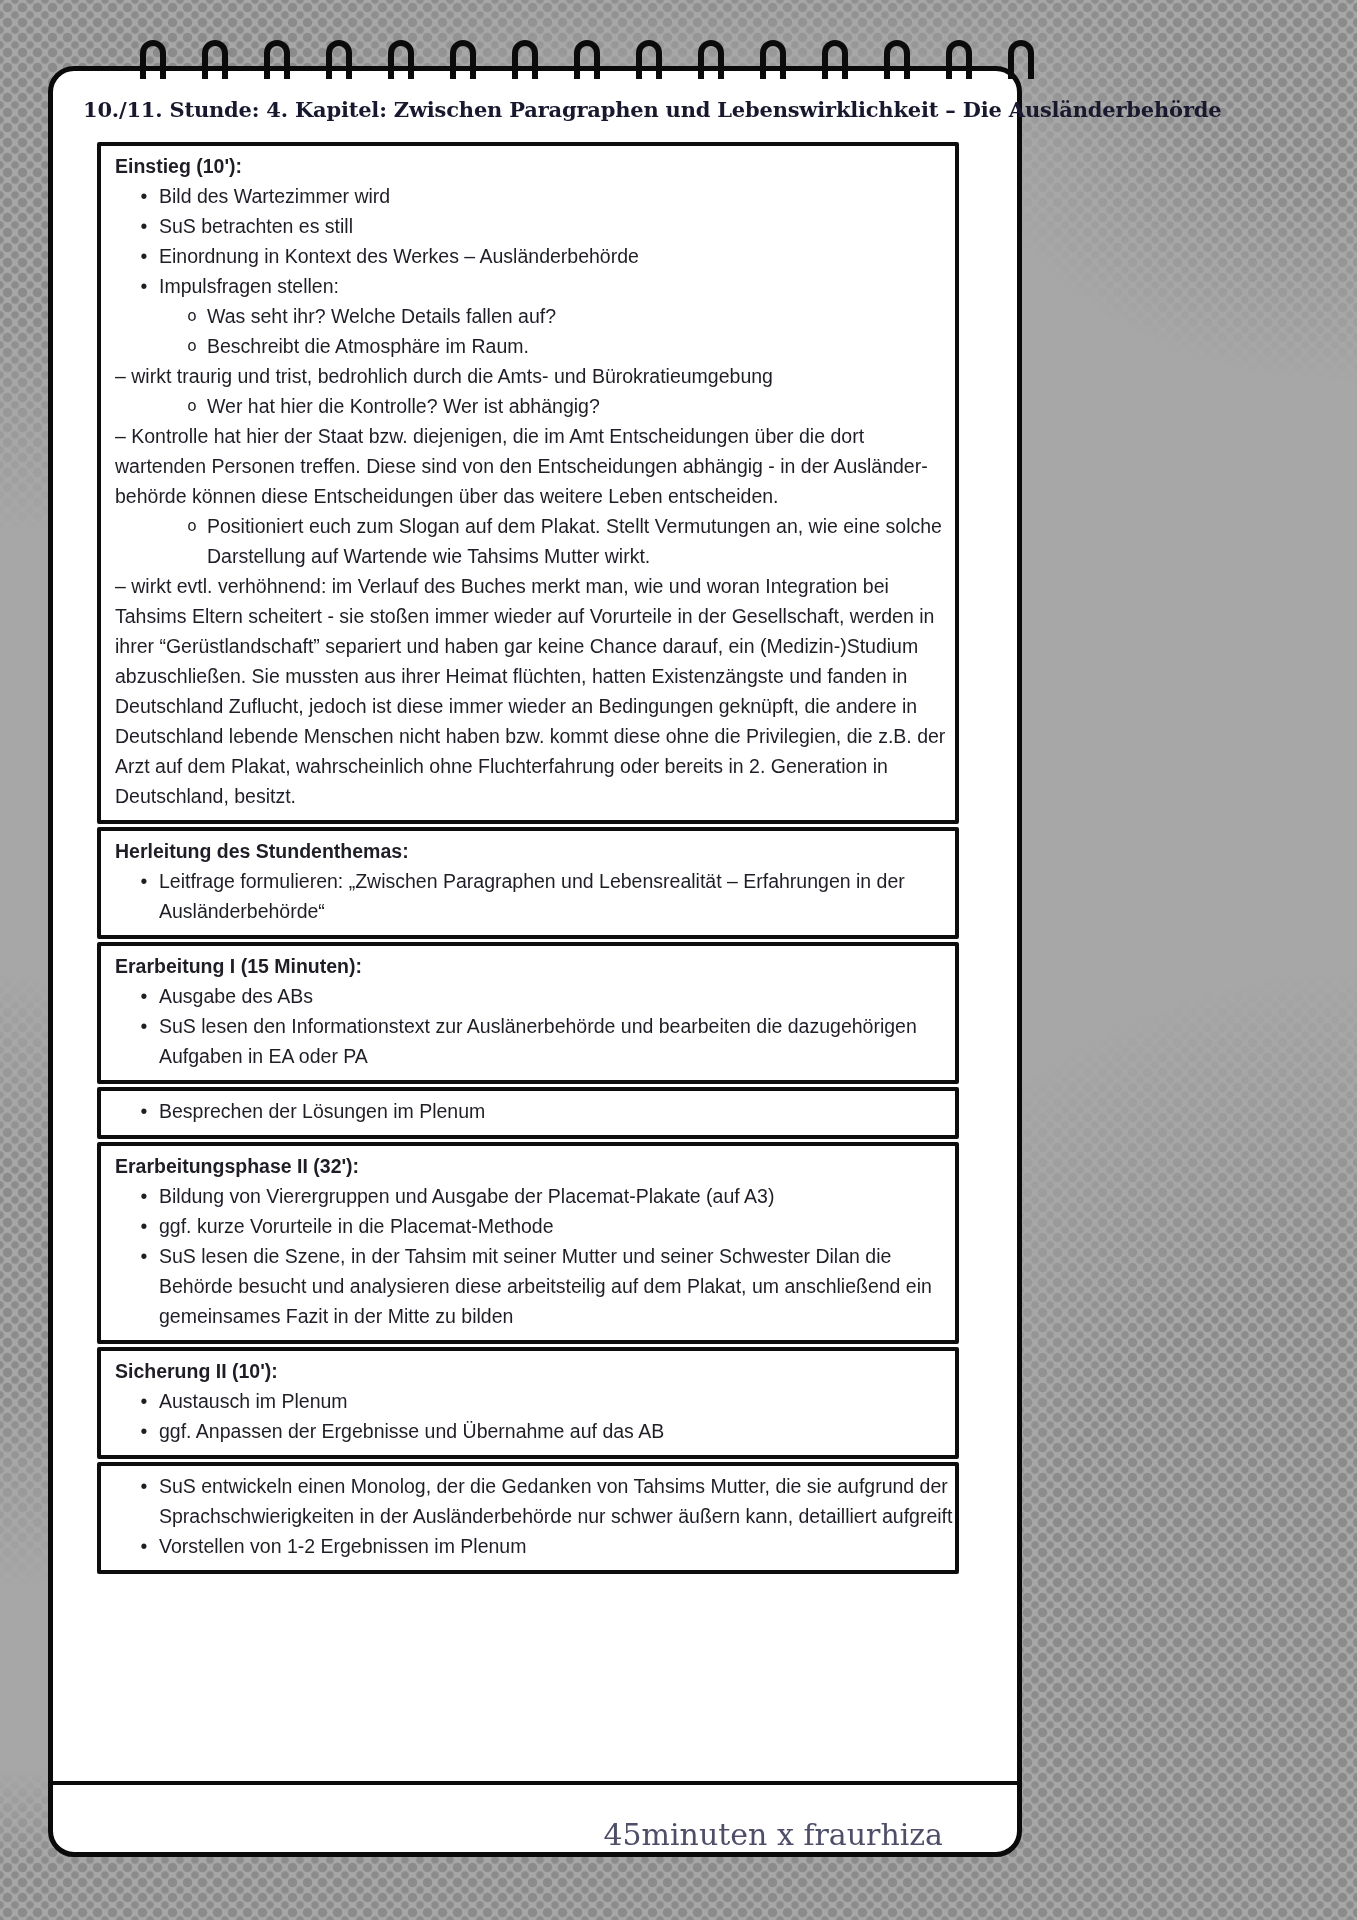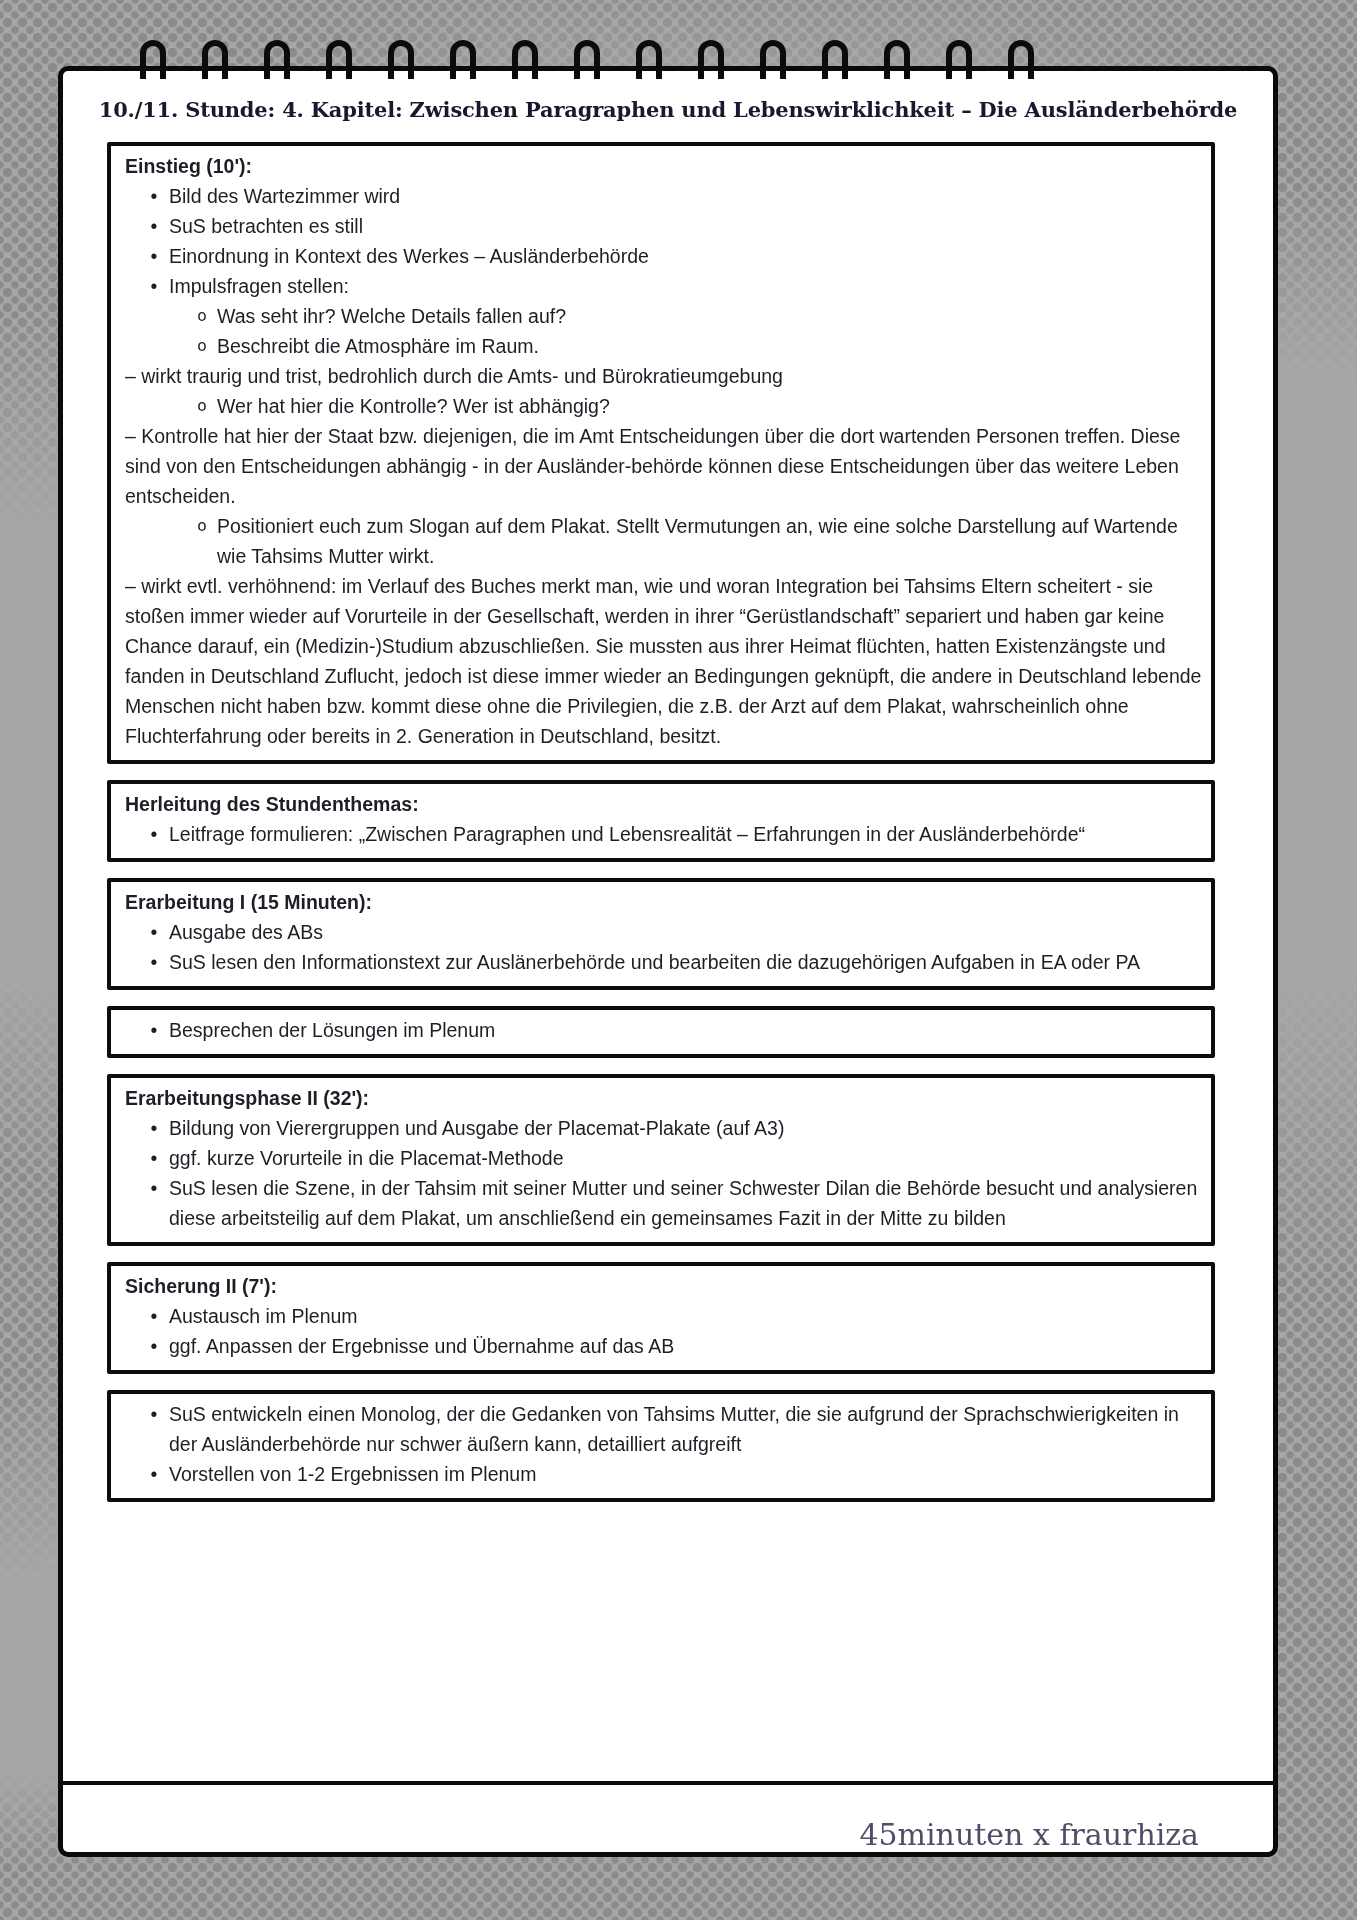--- a/index.html
+++ b/index.html
@@ -44,25 +44,25 @@
   }
   .ring {
     width: 26px; height: 39px; box-sizing: border-box;
     border: 6px solid #0b0b0b; border-bottom: none;
     border-radius: 13px 13px 0 0;
     background: transparent;
   }
 
   
   .page {
-    position: absolute; left: 58px; top: 66px;
-    width: 1220px; height: 1791px; box-sizing: border-box;
+    position: absolute; left: 48px; top: 66px;
+    width: 974px; height: 1791px; box-sizing: border-box;
     background: var(--paper, #ffffff);
     border: 5px solid #0a0a0a;
-    border-radius: 10px;
+    border-radius: 26px;
     z-index: 4;
     display: flex; flex-direction: column;
   }
 
   .doc-title {
     margin: 26px 30px 20px 30px;
     text-align: center;
     font-family: "DejaVu Serif", serif;
     font-weight: bold;
     font-size: 21px;
@@ -71,21 +71,21 @@
     white-space: nowrap;
   }
 
   .sections { margin: 0 58px 0 44px; }
 
   .box {
     border: 4px solid #0d0d0d;
     border-radius: 2px;
     background: var(--paper, #ffffff);
     padding: 5px 0 9px 14px;
-    margin-bottom: 16px;
+    margin-bottom: 3px;
     color: var(--body-text, #1e1e26);
     font-size: 19.5px;
     line-height: 30px;
   }
   .box-title { font-weight: bold; }
 
   .item { line-height: 30px; }
   .item.bullet { display: flex; padding-left: 14px; }
   .item.bullet > .marker { flex: none; width: 30px; text-align: center; }
   .item.sub { display: flex; padding-left: 62px; }
@@ -218,21 +218,21 @@
             <span class="item-text">ggf. kurze Vorurteile in die Placemat-Methode</span>
           </div>
           <div class="item bullet">
             <span class="marker">•</span>
             <span class="item-text">SuS lesen die Szene, in der Tahsim mit seiner Mutter und seiner Schwester Dilan die Behörde besucht und analysieren diese arbeitsteilig auf dem Plakat, um anschließend ein gemeinsames Fazit in der Mitte zu bilden</span>
           </div>
         </div>
   </section>
 
   <section class="box">
-    <div class="box-title">Sicherung II (7'):</div>
+    <div class="box-title">Sicherung II (10'):</div>
     <div class="box-items">
           <div class="item bullet">
             <span class="marker">•</span>
             <span class="item-text">Austausch im Plenum</span>
           </div>
           <div class="item bullet">
             <span class="marker">•</span>
             <span class="item-text">ggf. Anpassen der Ergebnisse und Übernahme auf das AB</span>
           </div>
         </div>

